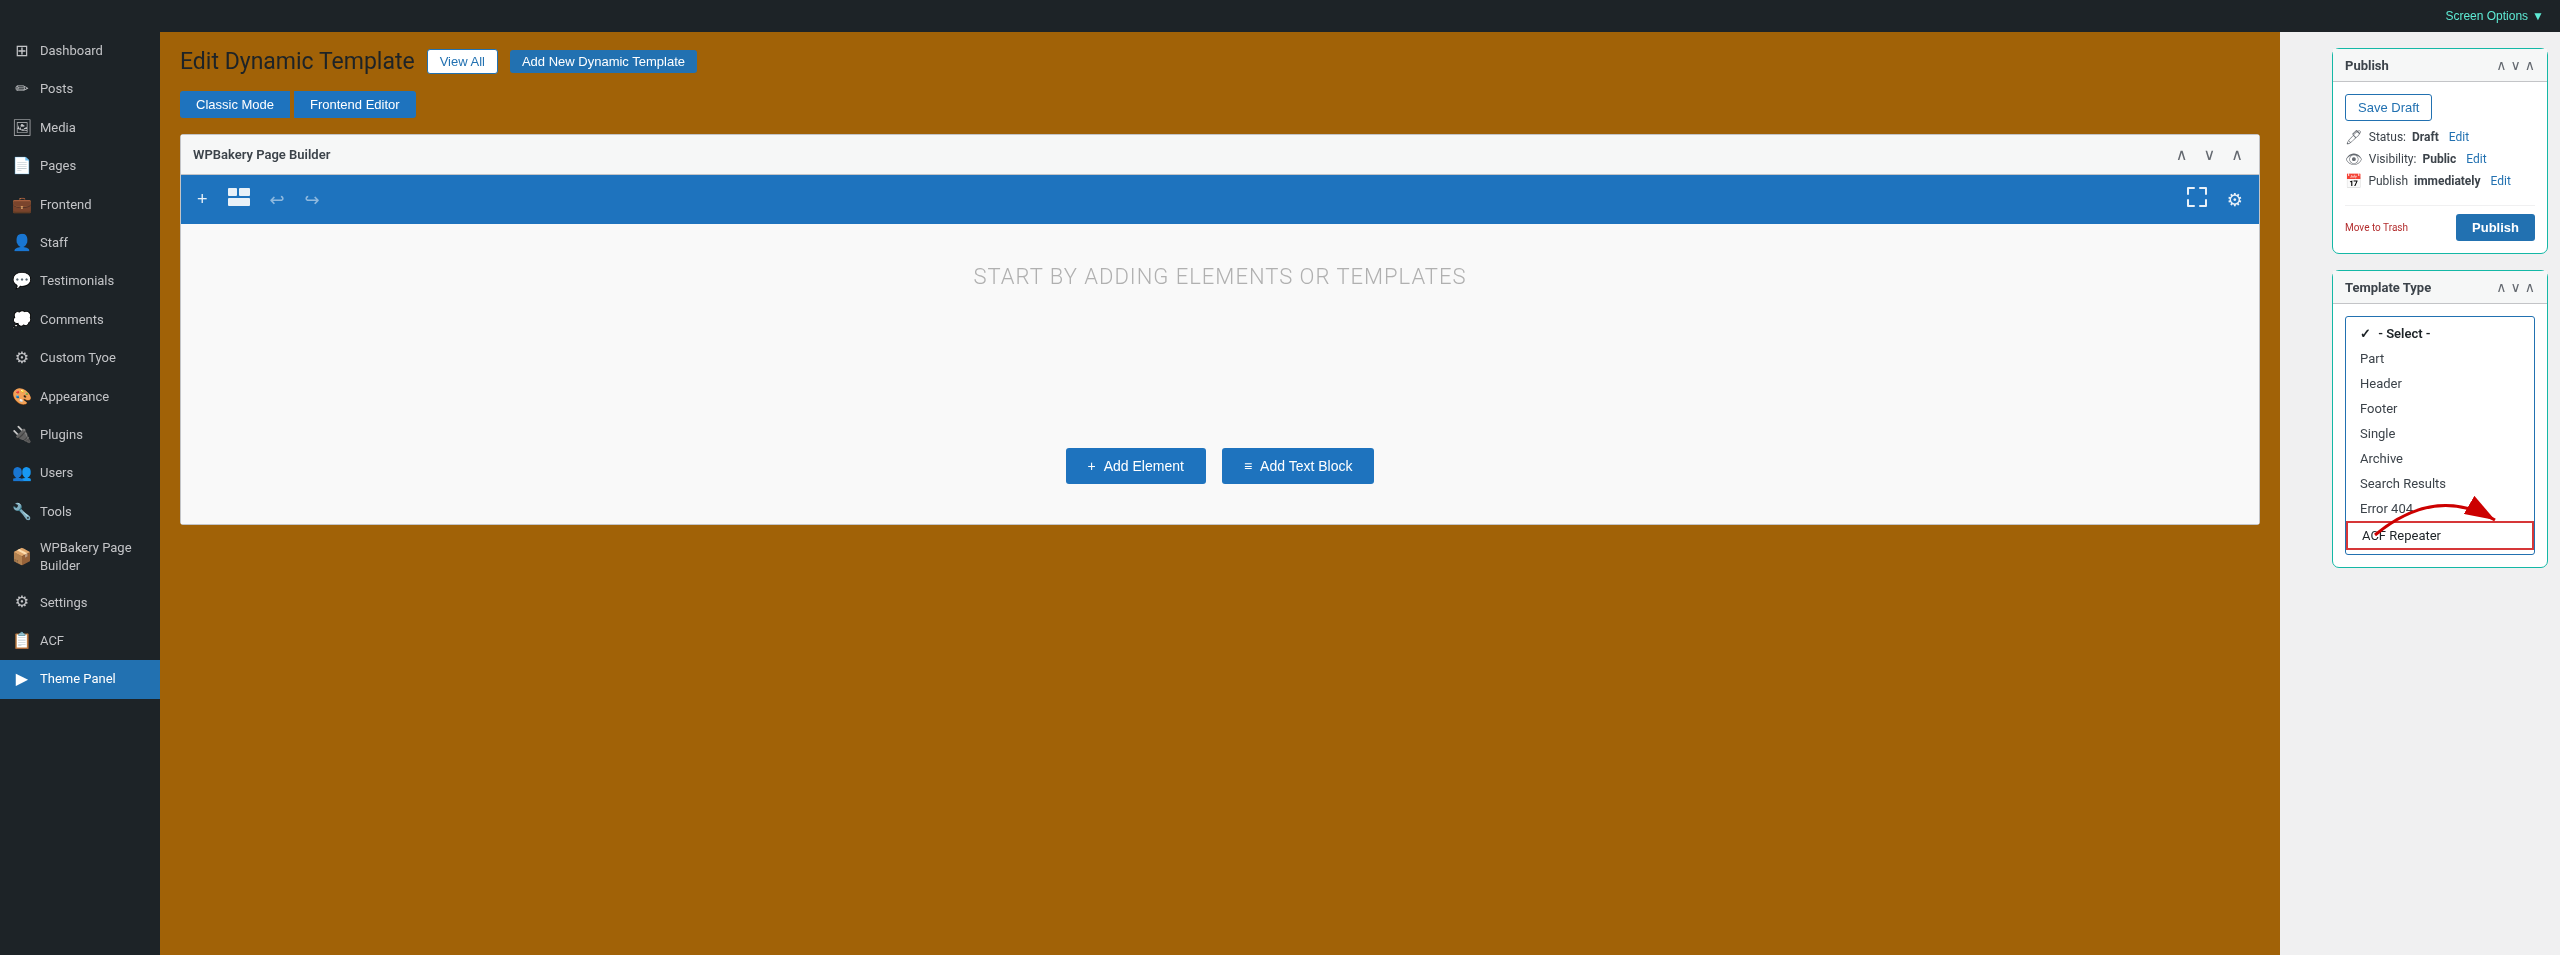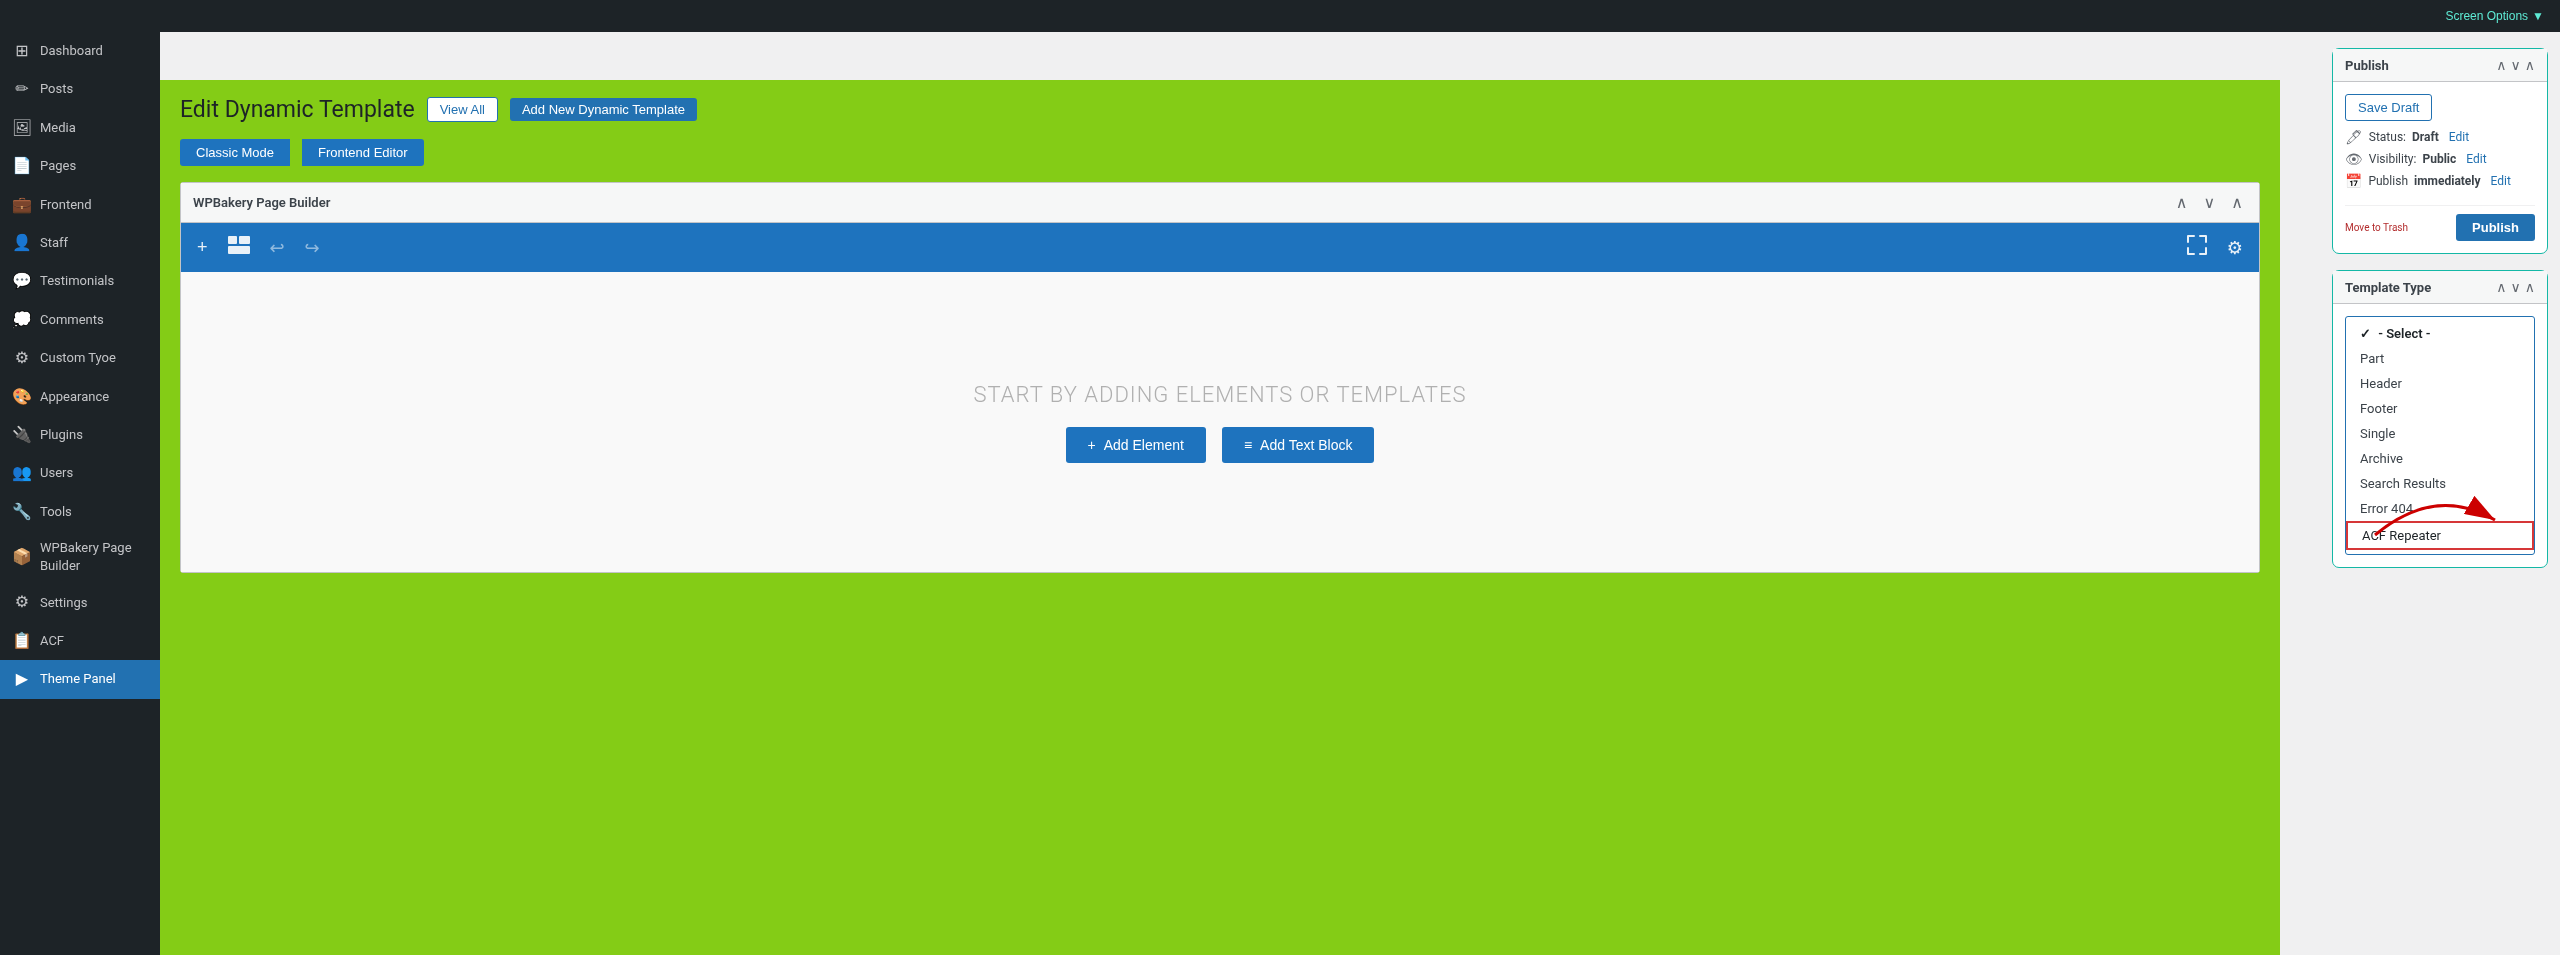--- a/index.html
+++ b/index.html
@@ -48,22 +48,21 @@
       line-height: 1.4;
     }
     .sidebar-item.active { background: #2271b1; color: #fff; }
     .sidebar-item .icon { font-size: 16px; width: 20px; text-align: center; flex-shrink: 0; }
 
     
     .main-content {
       flex: 1;
       overflow-y: auto;
       padding: 16px 20px;
-      background: #84cc16;
-      margin-top: 48px;
+      background: #a16207;
     }
 
     
     .page-header {
       display: flex;
       align-items: center;
       gap: 12px;
       margin-bottom: 16px;
     }
     .page-title {
@@ -98,21 +97,21 @@
       border: 1px solid #8c8f94;
       border-radius: 3px;
       margin-bottom: 12px;
       background: #fff;
       color: #1d2327;
     }
 
     
     .mode-buttons {
       display: flex;
-      gap: 12px;
+      gap: 4px;
       margin-bottom: 16px;
     }
     .btn-mode-active {
       background: #1e73be;
       color: #fff;
       border: none;
       padding: 6px 16px;
       cursor: pointer;
       font-size: 13px;
       border-radius: 3px 0 0 3px;
@@ -173,21 +172,21 @@
     }
     .toolbar-btn.dimmed { opacity: 0.5; }
 
     
     .builder-canvas {
       min-height: 300px;
       background: #f9f9f9;
       display: flex;
       flex-direction: column;
       align-items: center;
-      justify-content: center;
+      justify-content: space-between;
       padding: 40px;
       gap: 20px;
     }
     .canvas-placeholder-text {
       font-size: 22px;
       color: #b0b0b0;
       letter-spacing: 1px;
       font-weight: 300;
       text-transform: uppercase;
     }

